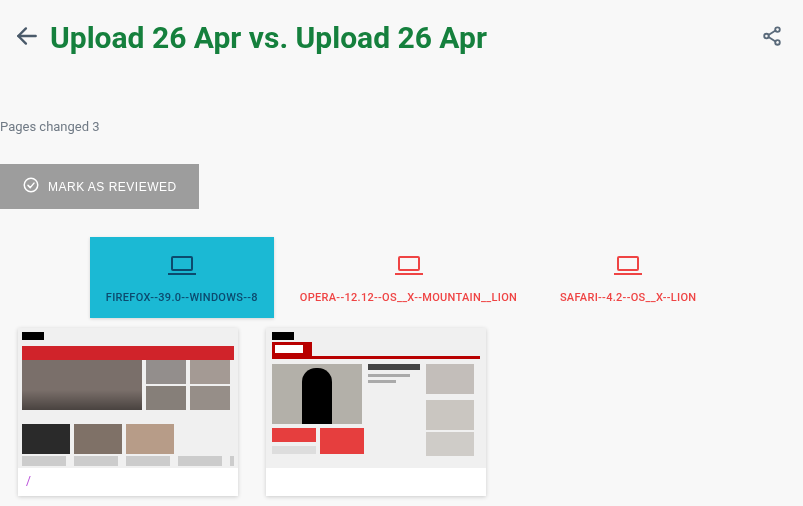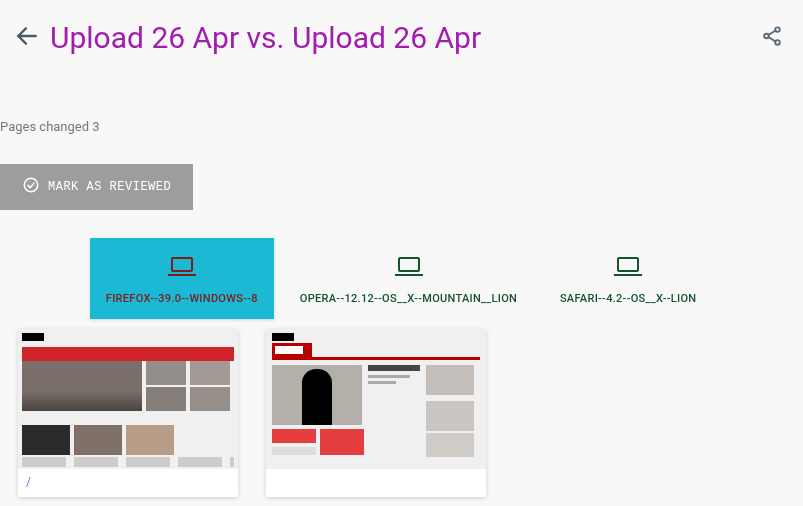--- a/index.html
+++ b/index.html
@@ -16,22 +16,22 @@
     align-items: center;
     padding: 20px 14px 14px 14px;
     gap: 10px;
   }
   .back-arrow {
     cursor: pointer;
     color: #4a5a6a;
   }
   .title {
     font-size: 30px;
-    font-weight: 400;
-    color: #a21caf;
+    font-weight: 700;
+    color: #15803d;
     flex: 1;
   }
   .share-icon {
     cursor: pointer;
     color: #5a6a7a;
     padding-right: 6px;
   }
 
   .status-row {
     display: flex;
@@ -49,42 +49,41 @@
     background: #9d9d9d;
     color: #fff;
     border: none;
     padding: 12px 22px;
     font-size: 12px;
     letter-spacing: 0.5px;
     cursor: pointer;
     display: flex;
     align-items: center;
     gap: 8px;
-    font-family: Liberation Mono, monospace;
   }
   .review-btn svg { stroke: #fff; }
 
   .tabs {
     display: flex;
     justify-content: center;
     align-items: stretch;
     gap: 10px;
     margin-top: 28px;
   }
   .tab {
     text-align: center;
     padding: 18px 16px 14px 16px;
     min-width: 170px;
     cursor: pointer;
-    color: #14532d;
+    color: #ef4444;
     white-space: nowrap;
   }
   .tab.active {
     background: #1bb9d4;
-    color: #7f1d1d;
+    color: #0c4a6e;
     box-shadow: 0 1px 3px rgba(0,0,0,0.15);
   }
   .tab .laptop {
     margin-bottom: 10px;
   }
   .tab .laptop svg { stroke: currentColor; color: inherit;}
   .tab-label {
     font-size: 11px;
     letter-spacing: 0.3px;
     font-weight: 500;

